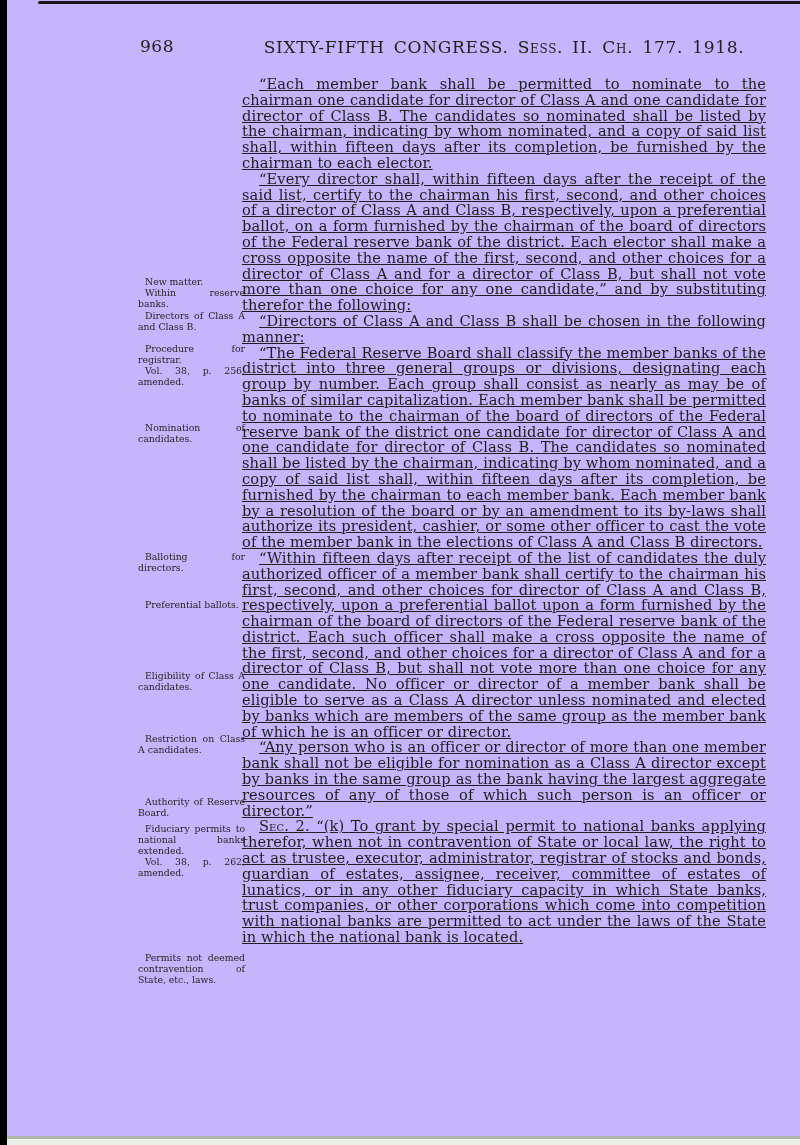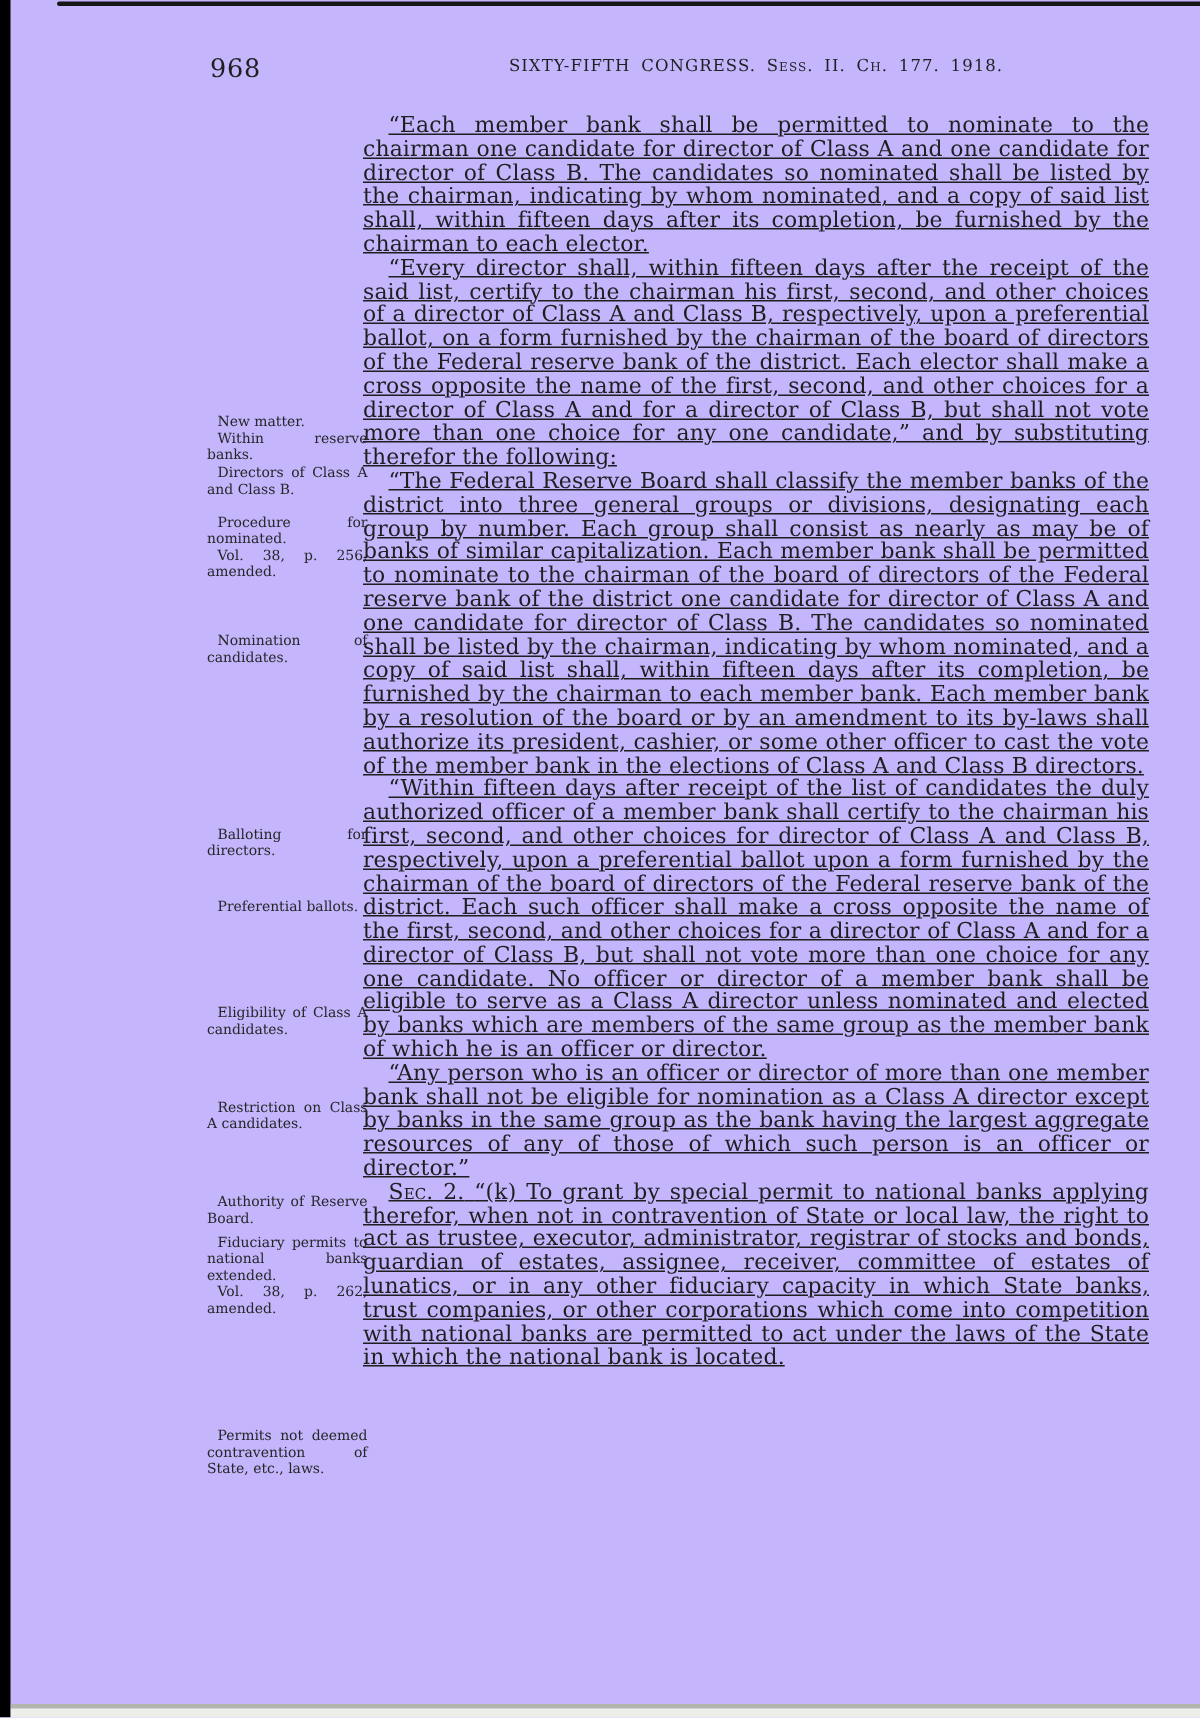--- a/index.html
+++ b/index.html
@@ -32,21 +32,21 @@
   .page-number {
     position: absolute;
     left: 133px; top: 36px;
     font-size: 17px;
     letter-spacing: 0.5px;
   }
   .running-head {
     position: absolute;
     left: 235px; top: 37px; width: 524px;
     text-align: center;
-    font-size: 11px;
+    font-size: 17px;
     font-variant: small-caps;
     letter-spacing: 0.7px;
     word-spacing: 3px;
     white-space: nowrap;
   }
   .body-col {
     position: absolute;
     left: 235px; top: 76px; width: 524px;
     font-size: 14.6px;
     line-height: 15.8px;
@@ -84,37 +84,38 @@
 <div class="page">
 
   <div class="top-rule"></div>
 
   <div class="page-number">968</div>
   <div class="running-head">SIXTY-FIFTH CONGRESS. Sess. II. Ch. 177. 1918.</div>
 
   <main class="body-col">
     <p class="para">“Each member bank shall be permitted to nominate to the chairman one candidate for director of Class A and one candidate for director of Class B.  The candidates so nominated shall be listed by the chairman, indicating by whom nominated, and a copy of said list shall, within fifteen days after its completion, be furnished by the chairman to each elector.</p>
     <p class="para">“Every director shall, within fifteen days after the receipt of the said list, certify to the chairman his first, second, and other choices of a director of Class A and Class B, respectively, upon a preferential ballot, on a form furnished by the chairman of the board of directors of the Federal reserve bank of the district.  Each elector shall make a cross opposite the name of the first, second, and other choices for a director of Class A and for a director of Class B, but shall not vote more than one choice for any one candidate,” and by substituting therefor the following:</p>
+    <p class="para">“Directors of Class A and Class B shall be chosen in the following manner:</p>
     <p class="para">“The Federal Reserve Board shall classify the member banks of the district into three general groups or divisions, designating each group by number.  Each group shall consist as nearly as may be of banks of similar capitalization.  Each member bank shall be permitted to nominate to the chairman of the board of directors of the Federal reserve bank of the district one candidate for director of Class A and one candidate for director of Class B.  The candidates so nominated shall be listed by the chairman, indicating by whom nominated, and a copy of said list shall, within fifteen days after its completion, be furnished by the chairman to each member bank.  Each member bank by a resolution of the board or by an amendment to its by-laws shall authorize its president, cashier, or some other officer to cast the vote of the member bank in the elections of Class A and Class B directors.</p>
     <p class="para">“Within fifteen days after receipt of the list of candidates the duly authorized officer of a member bank shall certify to the chairman his first, second, and other choices for director of Class A and Class B, respectively, upon a preferential ballot upon a form furnished by the chairman of the board of directors of the Federal reserve bank of the district.  Each such officer shall make a cross opposite the name of the first, second, and other choices for a director of Class A and for a director of Class B, but shall not vote more than one choice for any one candidate.  No officer or director of a member bank shall be eligible to serve as a Class A director unless nominated and elected by banks which are members of the same group as the member bank of which he is an officer or director.</p>
     <p class="para">“Any person who is an officer or director of more than one member bank shall not be eligible for nomination as a Class A director except by banks in the same group as the bank having the largest aggregate resources of any of those of which such person is an officer or director.”</p>
     <p class="para"><span class="smallcaps">Sec. 2.</span> <span>“(k) To grant by special permit to national banks applying therefor, when not in contravention of State or local law, the right to act as trustee, executor, administrator, registrar of stocks and bonds, guardian of estates, assignee, receiver, committee of estates of lunatics, or in any other fiduciary capacity in which State banks, trust companies, or other corporations which come into competition with national banks are permitted to act under the laws of the State in which the national bank is located.</span></p>
     <p class="para"></p>
   </main>
 
   <aside class="margin-col">
     <div class="note" style="top:276px">
       <p>New matter.</p>
       <p>Within reserve banks.</p>
     </div>
     <div class="note" style="top:310px">
       <p>Directors of Class A and Class B.</p>
     </div>
     <div class="note" style="top:343px">
-      <p>Procedure for nominated.</p>
+      <p>Procedure for registrar.</p>
       <p>Vol. 38, p. 256, amended.</p>
     </div>
     <div class="note" style="top:422px">
       <p>Nomination of candidates.</p>
     </div>
     <div class="note" style="top:551px">
       <p>Balloting for directors.</p>
     </div>
     <div class="note" style="top:599px">
       <p>Preferential ballots.</p>

